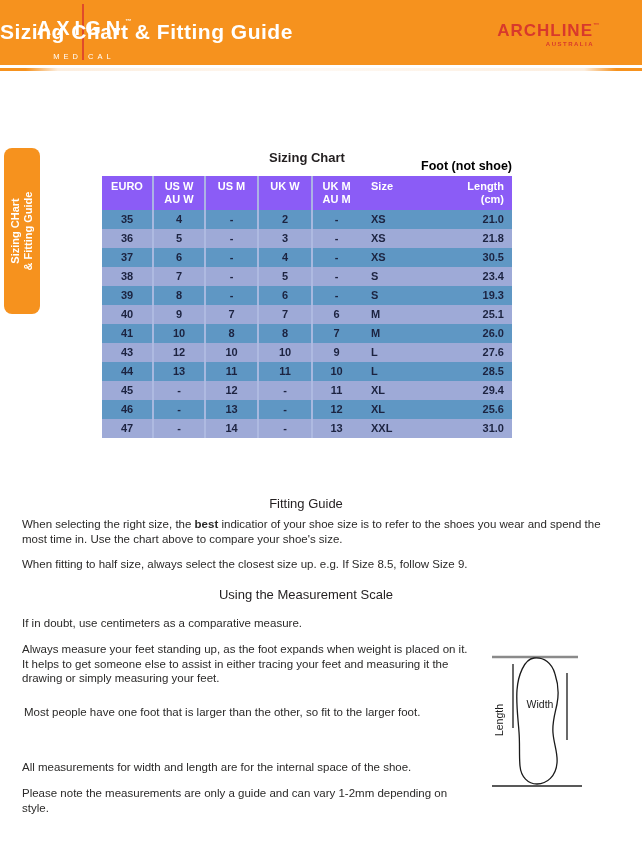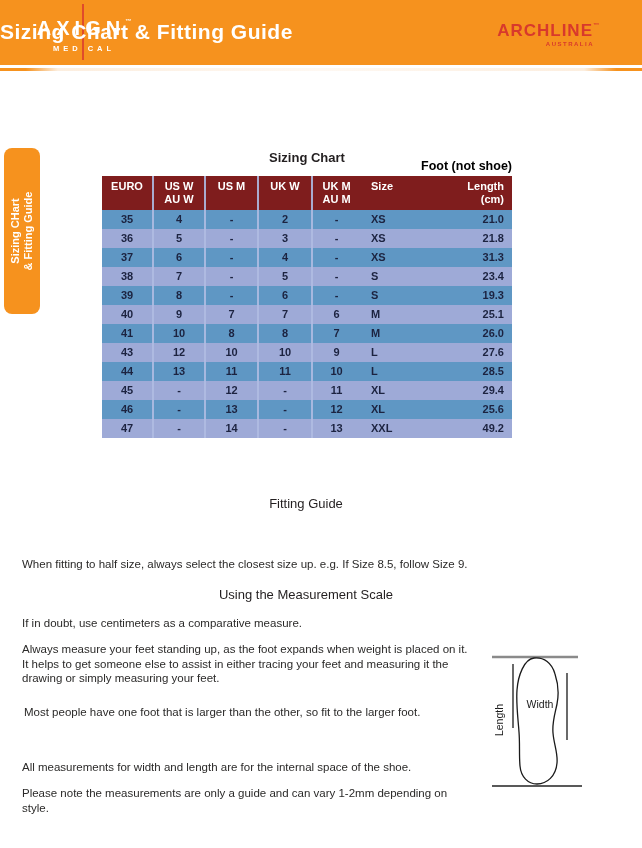--- a/index.html
+++ b/index.html
@@ -5,21 +5,21 @@
   * { margin:0; padding:0; box-sizing:border-box; }
   html,body { background:#fff; }
   body { font-family:"Liberation Sans","DejaVu Sans",sans-serif; color:#231f20; }
   .page { position:relative; width:642px; height:848px; background:#fff; overflow:hidden; }
 
   
   .band { position:absolute; left:0; top:0; width:642px; height:65px; background:#F6921E; }
   .brand-left { position:absolute; left:34px; top:10px; width:100px; text-align:center; color:#fff; }
   .brand-left .bl-name { font-size:20px; font-weight:bold; letter-spacing:5px; line-height:22px; }
   .brand-left .bl-tm { font-size:6px; vertical-align:12px; letter-spacing:0; }
-  .brand-left .bl-sub { font-size:7.5px; font-weight:bold; letter-spacing:4px; margin-top:5px; }
+  .brand-left .bl-sub { font-size:7.5px; font-weight:normal; letter-spacing:4px; margin-top:13px; }
   .brand-rule { position:absolute; left:82px; top:4px; width:2px; height:56px; background:#E04B2B; }
   .band-title { position:absolute; left:0; top:20px; width:628px; text-align:left;
                 color:#fff; font-weight:bold; font-size:21px; letter-spacing:0.5px; }
   .brand-right { position:absolute; right:42px; top:16px; text-align:right; color:#D8392C; }
   .brand-right .br-name { font-size:17px; font-weight:bold; letter-spacing:1px; line-height:18px; }
   .brand-right .br-tm { font-size:6px; vertical-align:9px; }
   .brand-right .br-sub { font-size:6px; font-weight:bold; letter-spacing:1.5px; margin-top:1px; margin-right:6px; }
   .band-rule { position:absolute; left:0; top:68px; width:642px; height:3px;
                background:linear-gradient(90deg,#F6921E 0%,#F6921E 4%,#FCEEDF 9%,#FEF8F2 50%,#FCEEDF 91%,#F6921E 96%,#F6921E 100%); }
 
@@ -31,21 +31,21 @@
                     justify-content:center; align-items:center; color:#fff; font-weight:bold;
                     font-size:11px; line-height:13px; white-space:nowrap; }
 
   
   .chart-title { position:absolute; left:102px; top:150px; width:410px; text-align:center;
                  font-weight:bold; font-size:13px; color:#231f20; }
   .foot-note { position:absolute; left:102px; top:159px; width:410px; text-align:right;
                font-weight:bold; font-size:12.5px; color:#000; }
   table.sizing { position:absolute; left:102px; top:176px; width:410px;
                  border-collapse:collapse; table-layout:fixed; }
-  table.sizing th { background:#7f1d1d; color:#fff; font-size:11px; font-weight:bold;
+  table.sizing th { background:#8b5cf6; color:#fff; font-size:11px; font-weight:bold;
                     vertical-align:top; padding-top:4px; height:34px; line-height:13px;
                     text-align:center; }
   table.sizing td { font-size:11px; font-weight:bold; color:#1C2340; height:19px;
                     line-height:19px; text-align:center; }
   table.sizing tbody tr:nth-child(odd) td { background:#5F97C4; }
   table.sizing tbody tr:nth-child(even) td { background:#9EAAD7; }
   table.sizing th:nth-child(1), table.sizing td:nth-child(1),
   table.sizing th:nth-child(2), table.sizing td:nth-child(2),
   table.sizing th:nth-child(3), table.sizing td:nth-child(3),
   table.sizing th:nth-child(4), table.sizing td:nth-child(4) { border-right:2px solid rgba(175,187,226,0.9); }
@@ -159,21 +159,21 @@
           <td>XS</td>
           <td>21.8</td>
         </tr>
         <tr>
           <td>37</td>
           <td>6</td>
           <td>-</td>
           <td>4</td>
           <td>-</td>
           <td>XS</td>
-          <td>31.3</td>
+          <td>30.5</td>
         </tr>
         <tr>
           <td>38</td>
           <td>7</td>
           <td>-</td>
           <td>5</td>
           <td>-</td>
           <td>S</td>
           <td>23.4</td>
         </tr>
@@ -240,26 +240,27 @@
           <td>XL</td>
           <td>25.6</td>
         </tr>
         <tr>
           <td>47</td>
           <td>-</td>
           <td>14</td>
           <td>-</td>
           <td>13</td>
           <td>XXL</td>
-          <td>49.2</td>
+          <td>31.0</td>
         </tr>
       </tbody>
   </table>
 
   <div class="h-center" id="fg-title">Fitting Guide</div>
+  <div class="para" id="fg-p1"><span>When selecting the right size, the </span><b>best</b><span> indicatior of your shoe size is to refer to the shoes you wear and spend the most time in. Use the chart above to compare your shoe's size.</span></div>
   <div class="para" id="fg-p2">When fitting to half size, always select the closest size up. e.g. If Size 8.5, follow Size 9.</div>
 
   <div class="h-center" id="ms-title">Using the Measurement Scale</div>
   <div class="para" id="ms-p1">If in doubt, use centimeters as a comparative measure.</div>
   <div class="para" id="ms-p2">Always measure your feet standing up, as the foot expands when weight is placed on it. It helps to get someone else to assist in either tracing your feet and measuring it the drawing or simply measuring your feet.</div>
   <div class="para" id="ms-p3">Most people have one foot that is larger than the other, so fit to the larger foot.</div>
   <div class="para" id="ms-p4">All measurements for width and length are for the internal space of the shoe.</div>
   <div class="para" id="ms-p5">Please note the measurements are only a guide and can vary 1-2mm depending on style.</div>
 
   <svg class="foot-diagram" width="112" height="142" viewBox="0 0 112 142">

